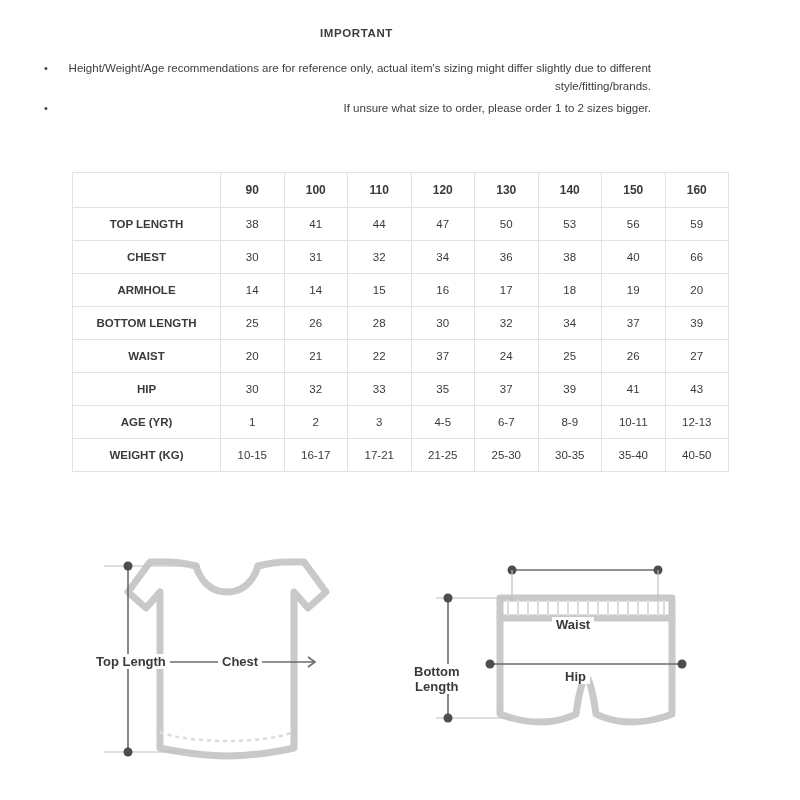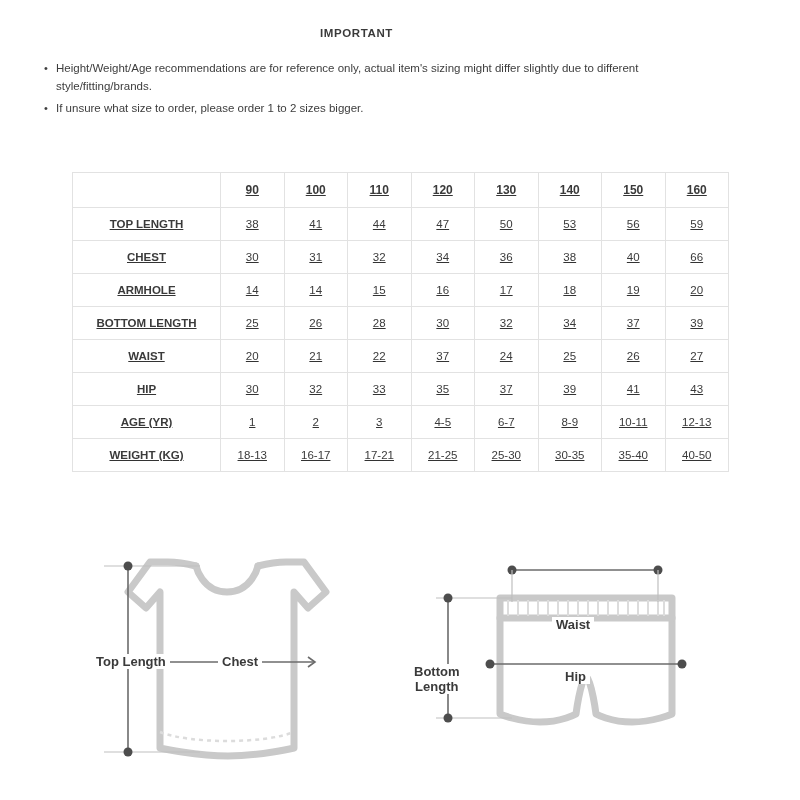--- a/index.html
+++ b/index.html
@@ -27,20 +27,21 @@
     font-weight: bold;
     letter-spacing: 0.6px;
     color: #3a3a3a;
     padding-top: 27px;
   }
 
   .notes {
     margin: 20px 0 0 0;
     padding: 0 62px 0 44px;
     list-style: none;
+    text-align: right;
   }
   .notes li {
     position: relative;
     font-size: 11.5px;
     line-height: 18px;
     color: #3d3d3d;
     margin-bottom: 4px;
     padding-left: 12px;
   }
   .notes li::before {
@@ -56,21 +57,20 @@
   .table-wrap {
     position: absolute;
     left: 72px;
     top: 172px;
     width: 656px;
   }
   table.size-table {
     border-collapse: collapse;
     width: 656px;
     table-layout: fixed;
-    text-decoration: underline;
   }
   table.size-table td,
   table.size-table th {
     border: 1px solid #e2e2e2;
     height: 32px;
     text-align: center;
     vertical-align: middle;
     font-size: 11.5px;
     color: #3a3a3a;
     font-weight: normal;
@@ -222,21 +222,21 @@
           <td>2</td>
           <td>3</td>
           <td>4-5</td>
           <td>6-7</td>
           <td>8-9</td>
           <td>10-11</td>
           <td>12-13</td>
         </tr>
         <tr>
           <td class="rowlabel">WEIGHT (KG)</td>
-          <td>18-13</td>
+          <td>10-15</td>
           <td>16-17</td>
           <td>17-21</td>
           <td>21-25</td>
           <td>25-30</td>
           <td>30-35</td>
           <td>35-40</td>
           <td>40-50</td>
         </tr>
       </tbody>
     </table>

